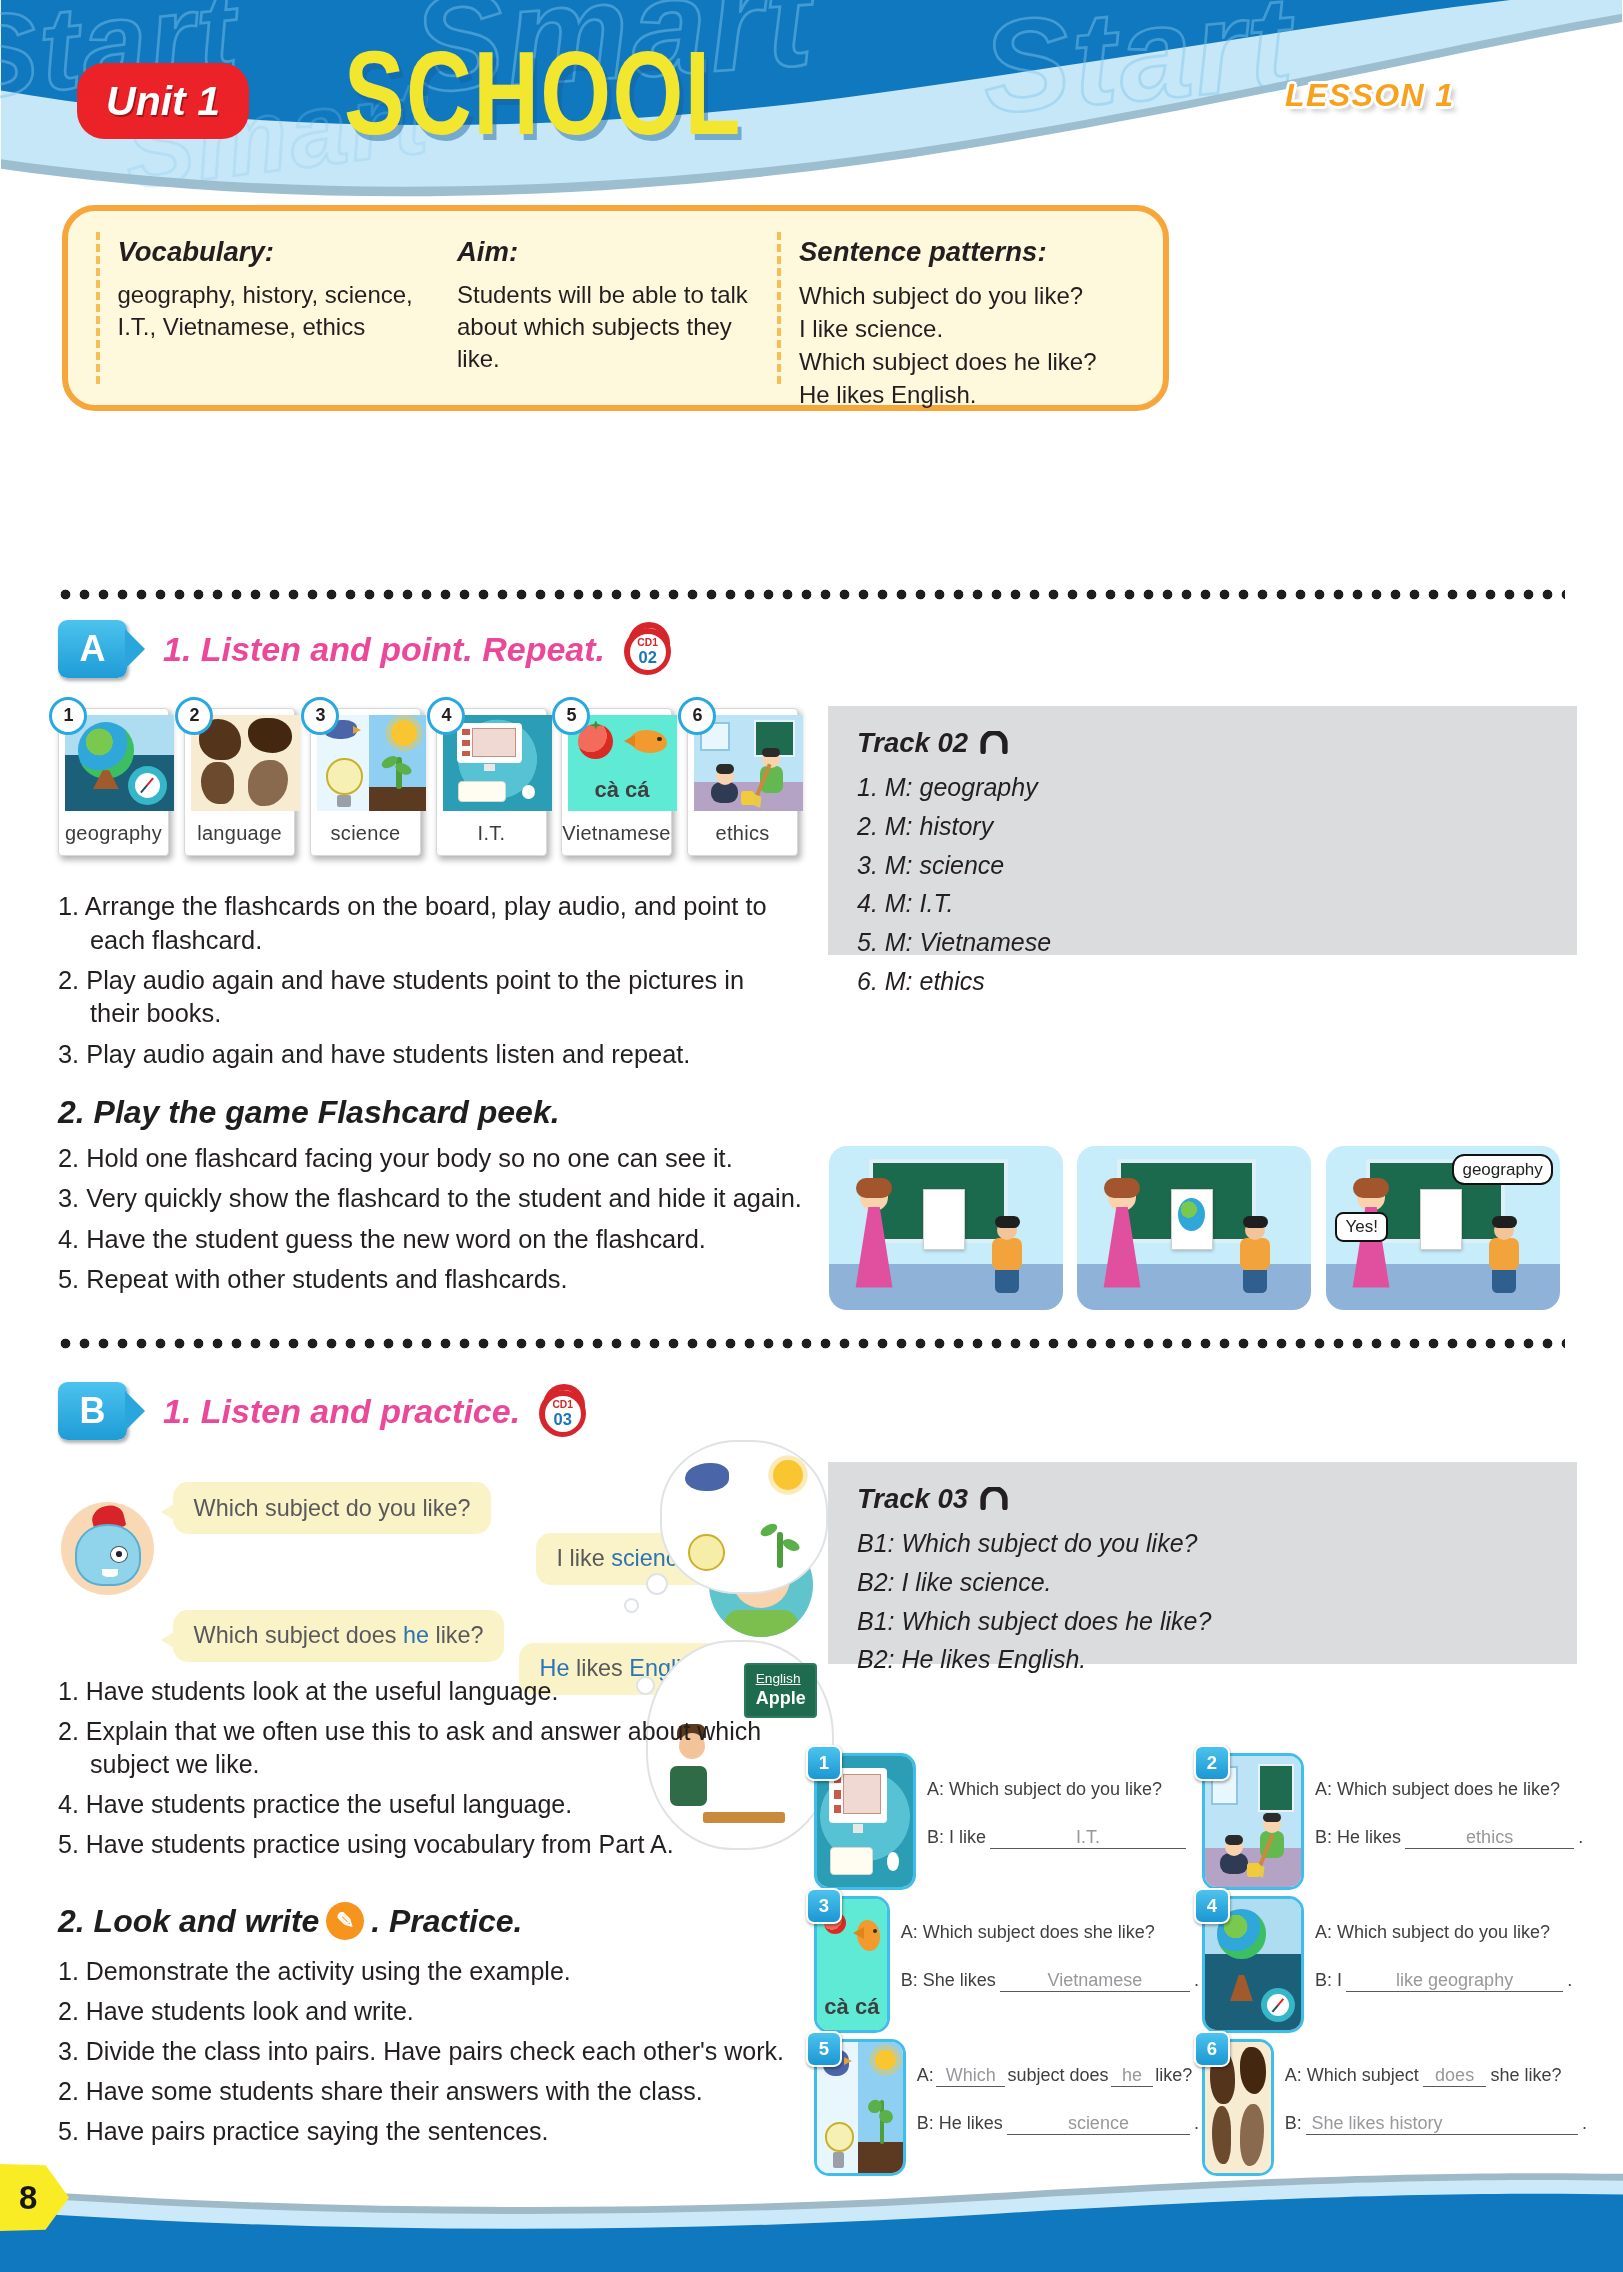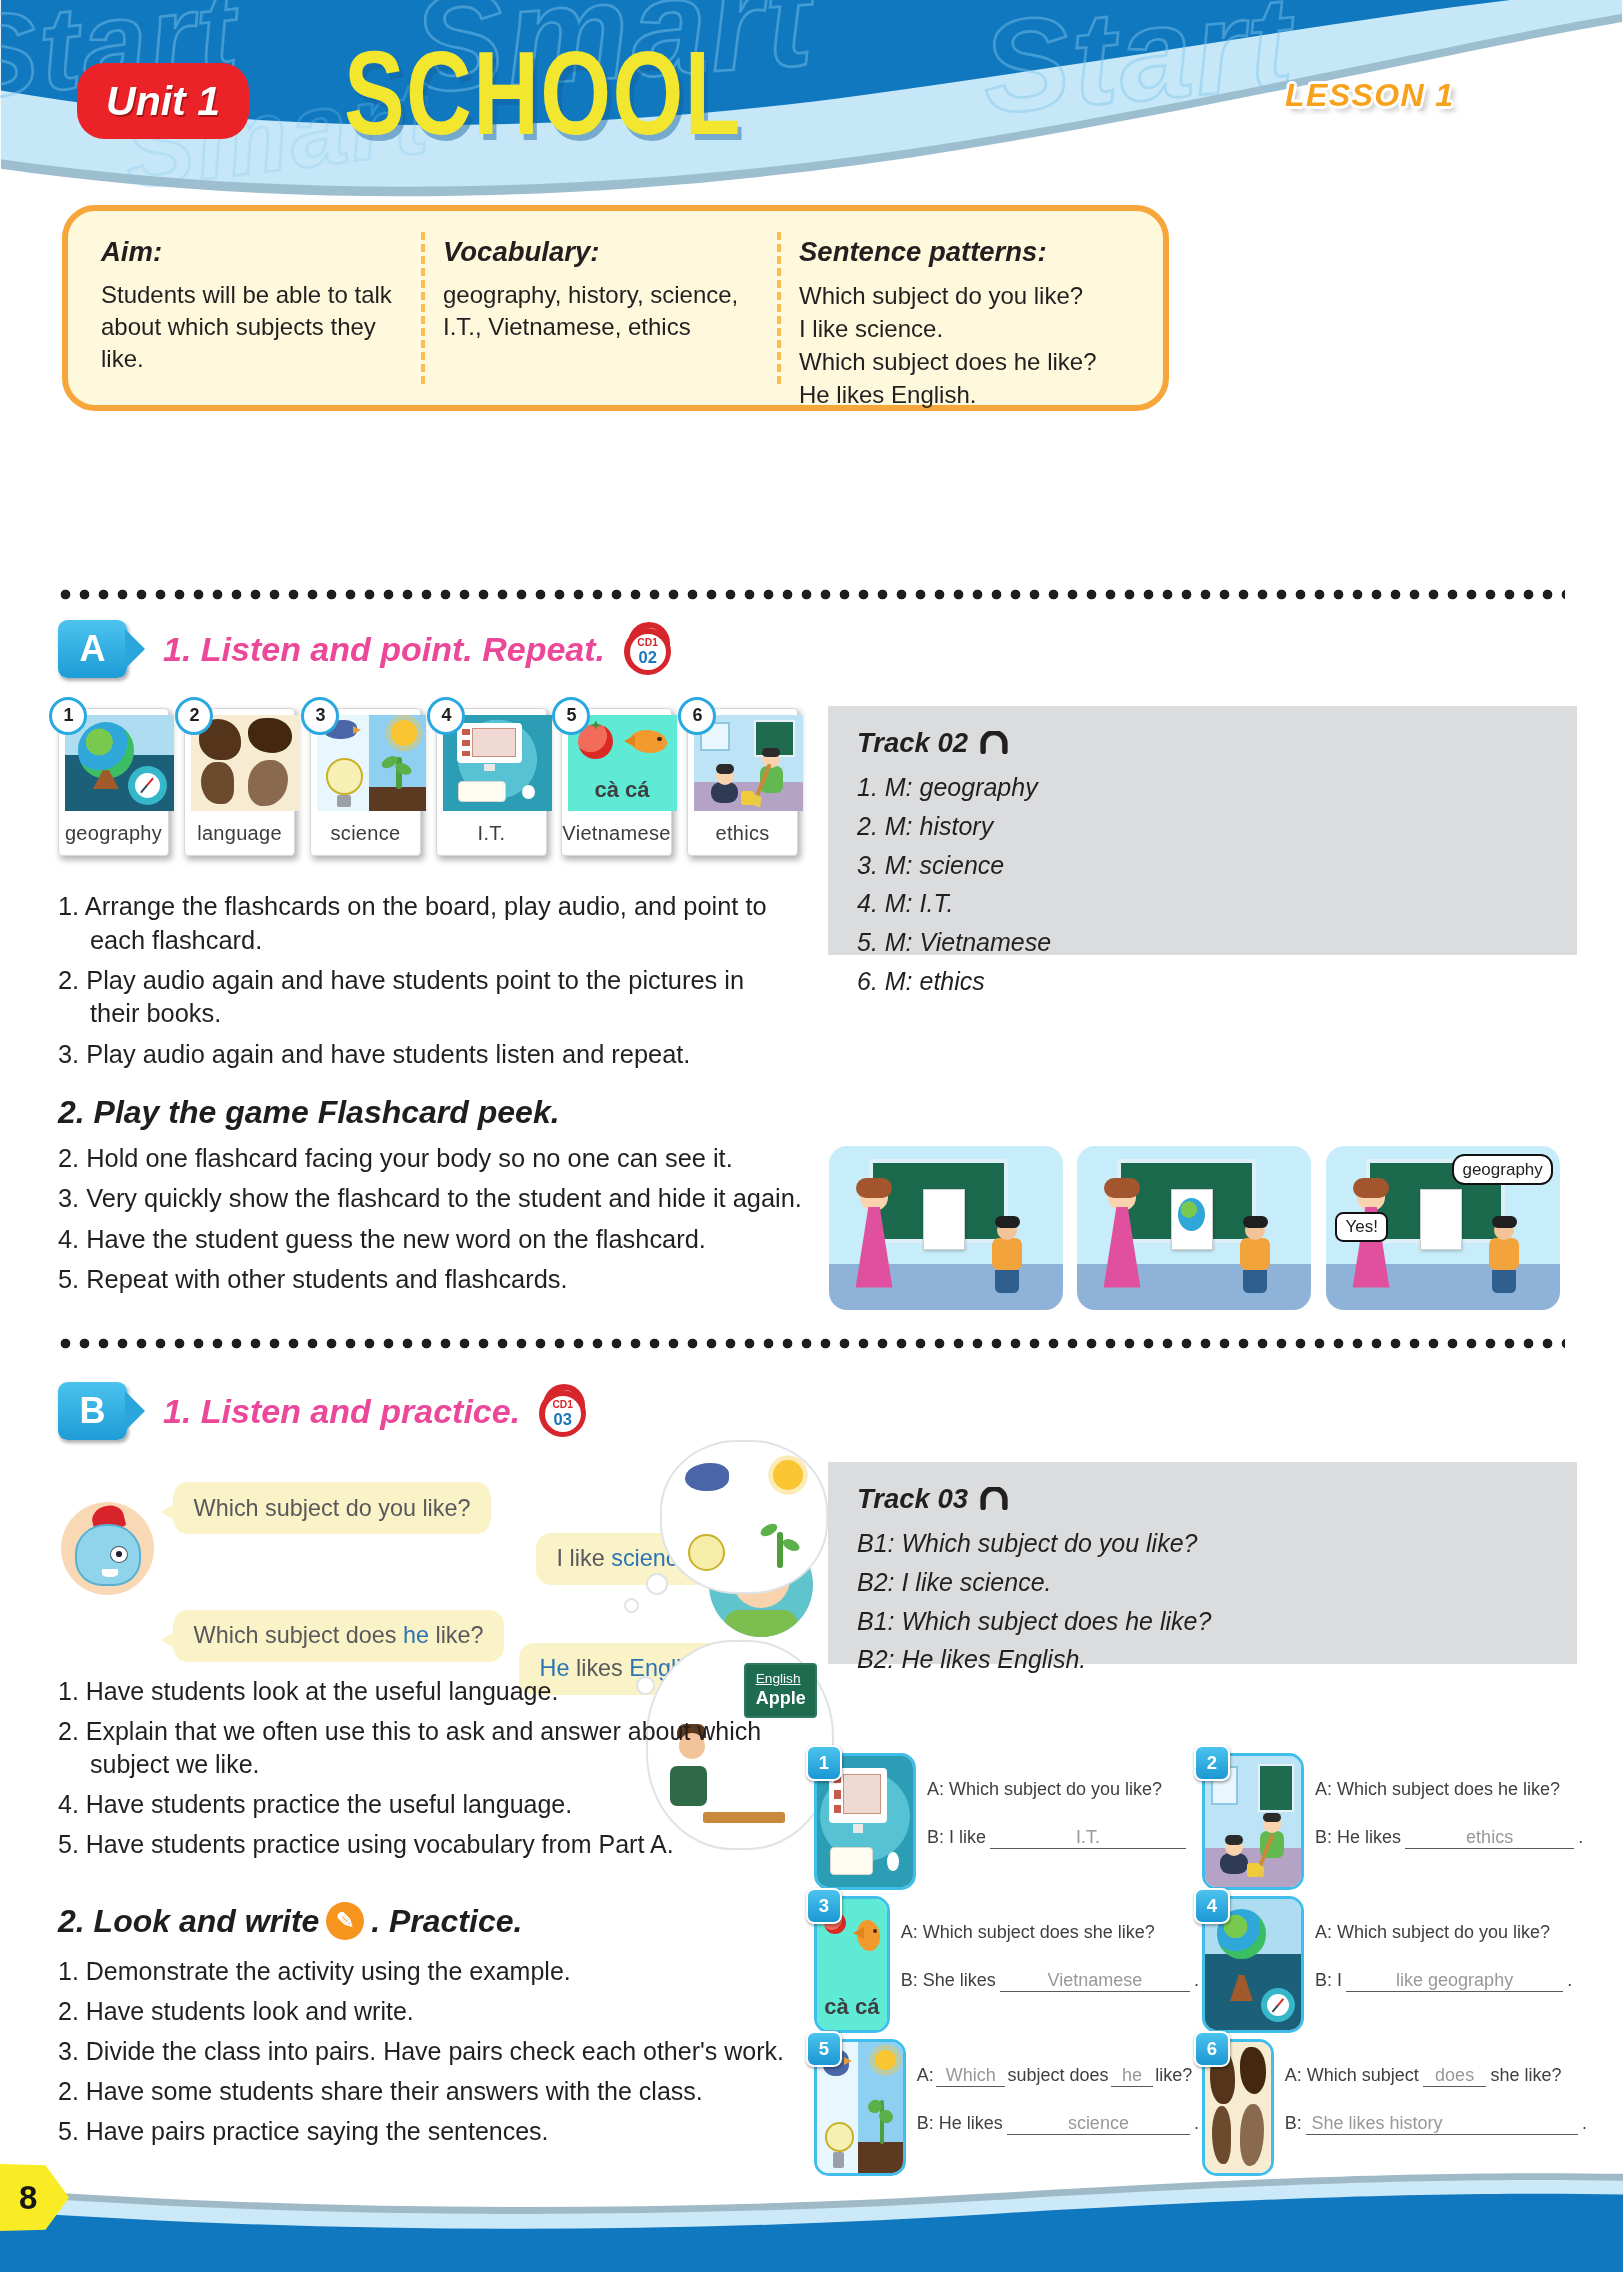--- a/index.html
+++ b/index.html
@@ -227,27 +227,27 @@
     <span class="bg-word" style="left:-41px;top:-23.4px;font-size:117px;transform:rotate(-6deg);">Start</span>
     <span class="bg-word" style="left:412px;top:-48px;font-size:137px;transform:rotate(-4deg);">Smart</span>
     <span class="bg-word" style="left:982px;top:-20.6px;font-size:131px;transform:rotate(-5deg);">Start</span>
     <span class="bg-word" style="left:124px;top:76px;font-size:103px;transform:rotate(-7deg);opacity:.6;">Smart</span>
   </div>
   <div class="unit-badge">Unit 1</div>
   <div class="page-title">SCHOOL</div>
   <div class="lesson-badge">LESSON 1</div>
 
   <div class="info-box">
+    <div class="info-col c2">
+      <div class="info-label">Vocabulary:</div>
+      <div class="info-text">geography, history, science, I.T., Vietnamese, ethics</div>
+    </div>
     <div class="info-col c1">
       <div class="info-label">Aim:</div>
       <div class="info-text">Students will be able to talk about which subjects they like.</div>
-    </div>
-    <div class="info-col c2">
-      <div class="info-label">Vocabulary:</div>
-      <div class="info-text">geography, history, science, I.T., Vietnamese, ethics</div>
     </div>
     <div class="info-col c3">
       <div class="info-label">Sentence patterns:</div>
       <div class="info-line">Which subject do you like?</div>
       <div class="info-line">I like science.</div>
       <div class="info-line">Which subject does he like?</div>
       <div class="info-line">He likes English.</div>
     </div>
   </div>
 

